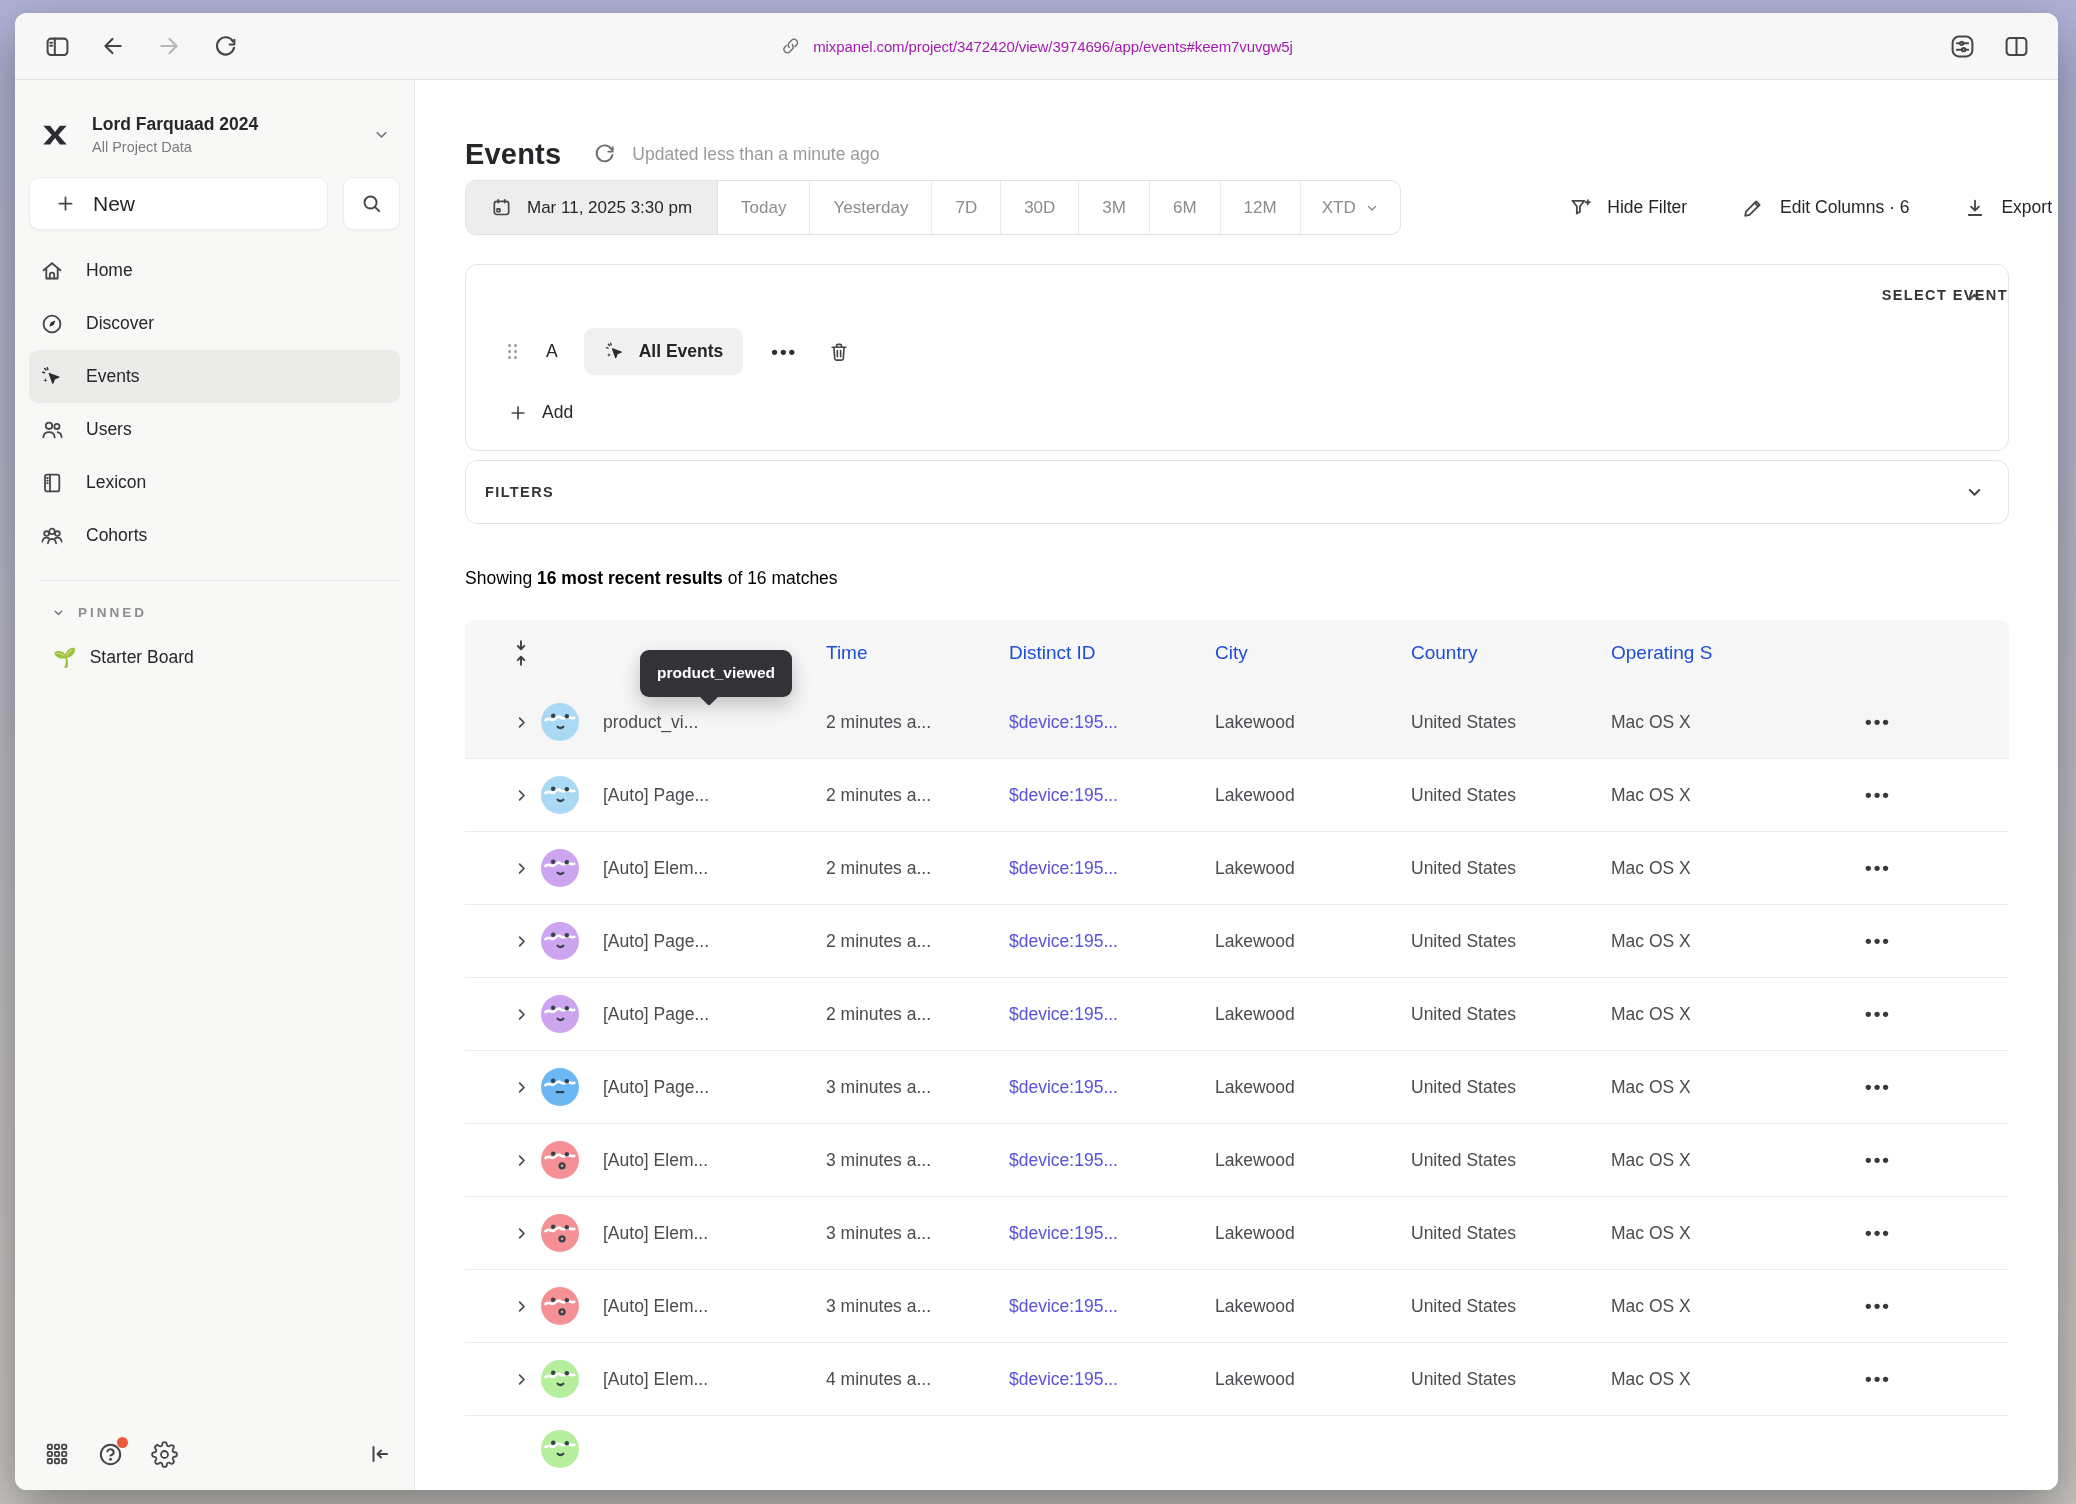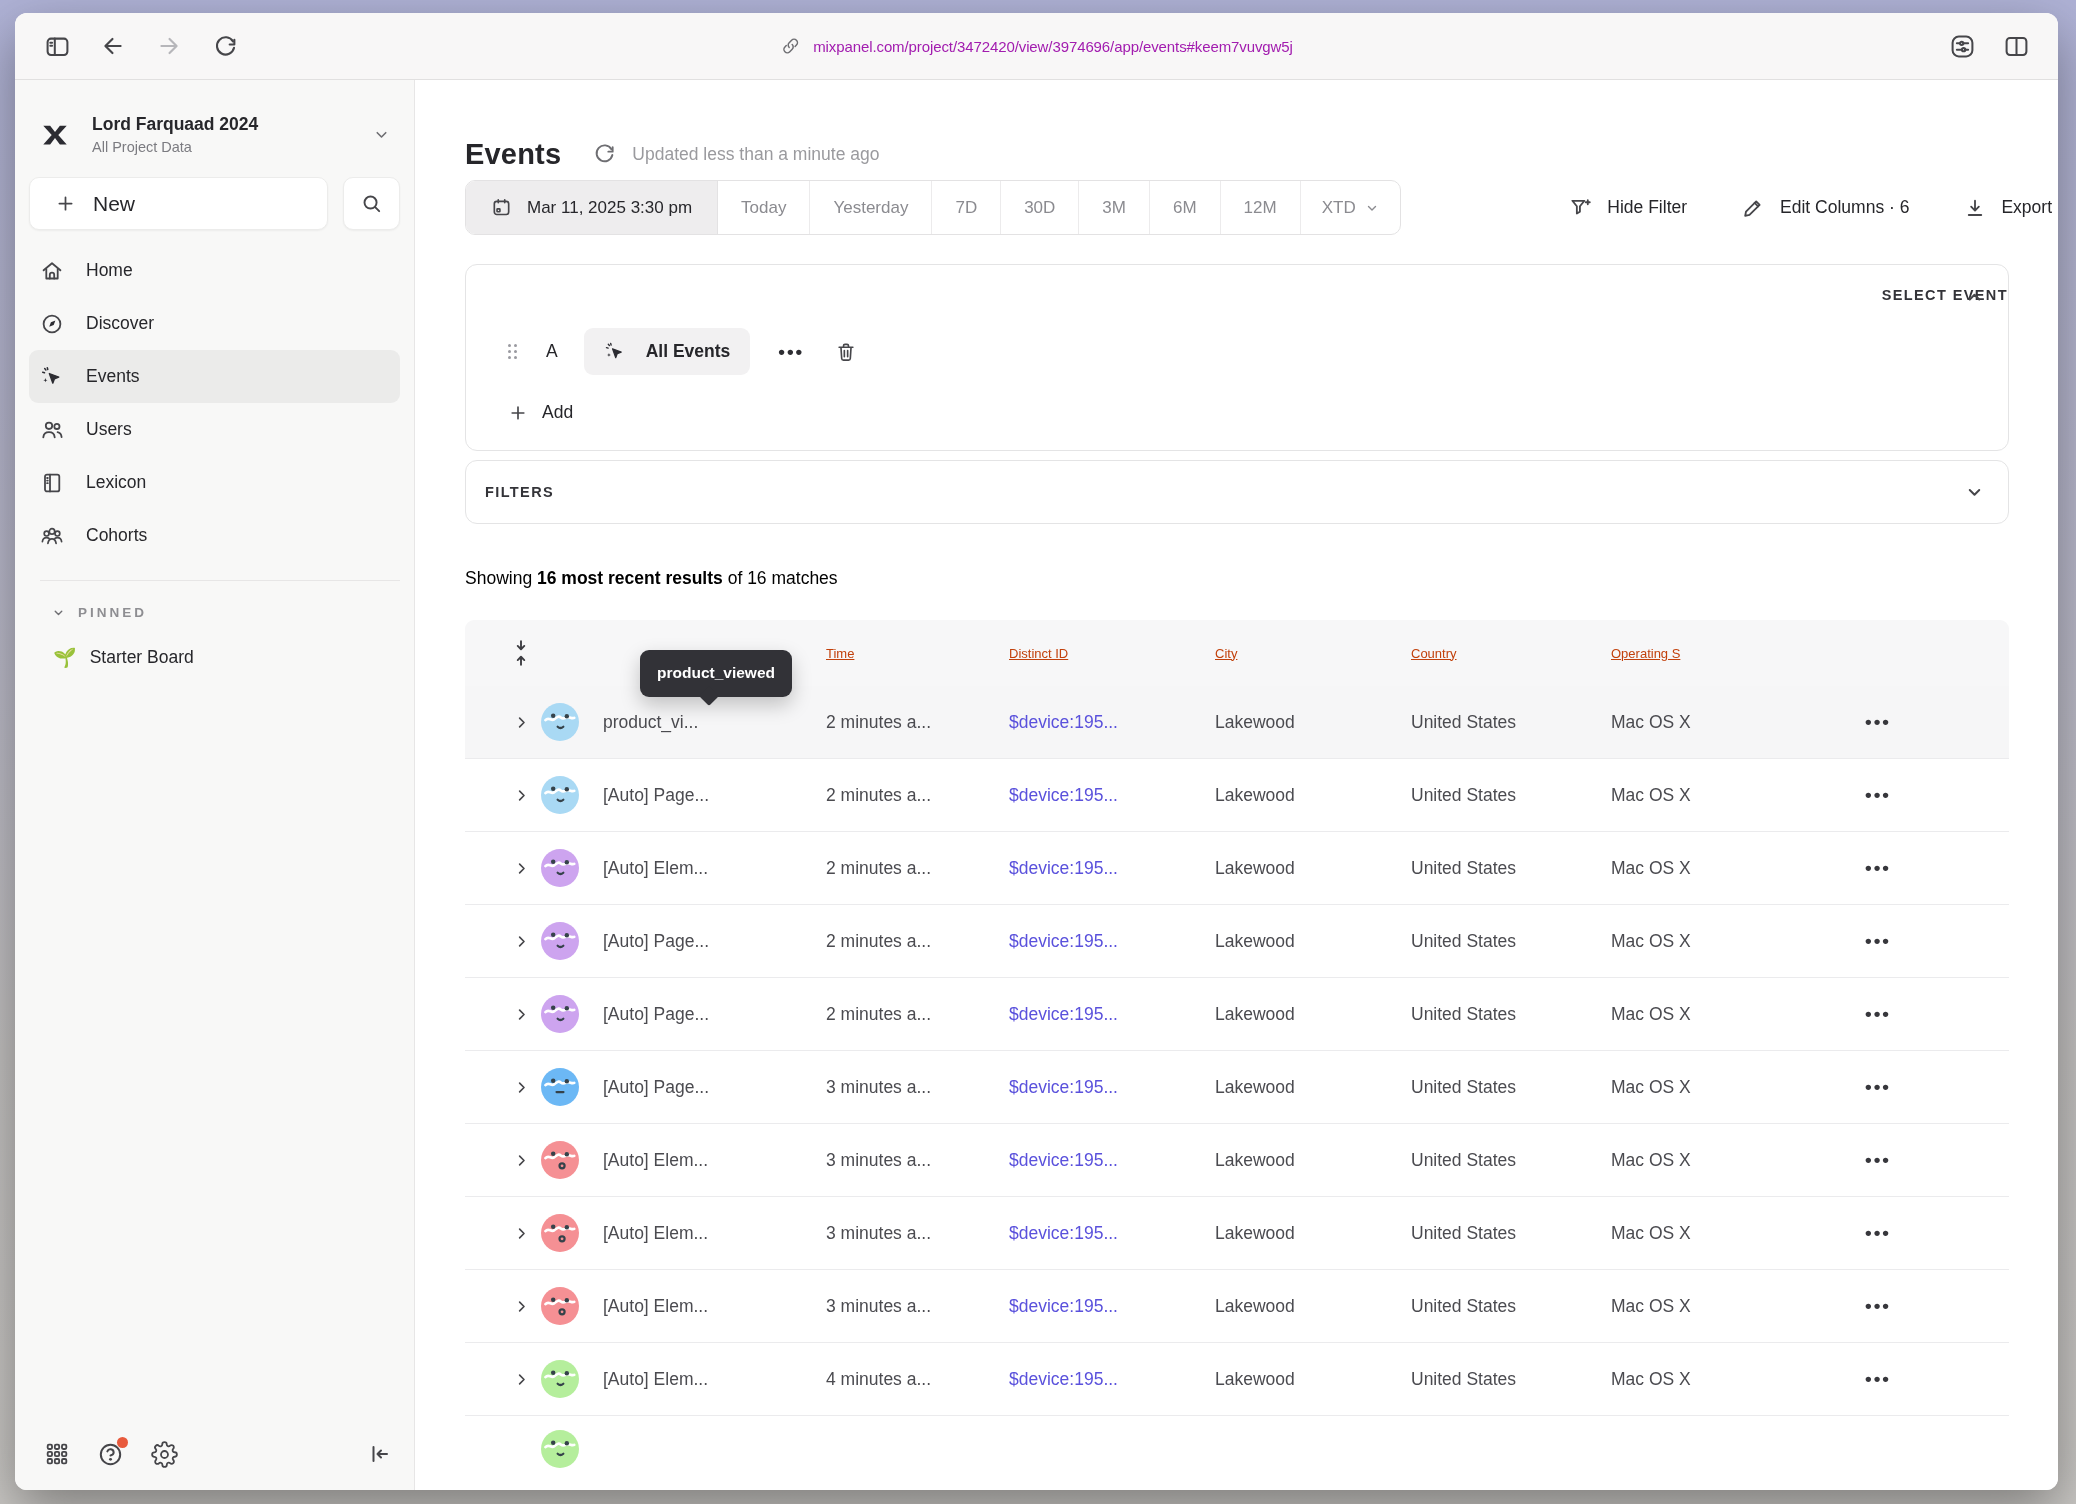--- a/index.html
+++ b/index.html
@@ -55,34 +55,34 @@
   .actions{margin-left:auto;display:flex;align-items:center;gap:55px;}
   .abtn{display:flex;align-items:center;gap:15px;font-size:17.5px;font-weight:500;color:#26262a;cursor:pointer;white-space:nowrap;}
   
   .card{width:1544px;border:1px solid #e4e4e5;border-radius:12px;position:relative;box-sizing:border-box;}
   .card-select{margin-top:29px;padding:22px 0 27px;text-align:right;}
   .cardlabel{font-size:14.5px;font-weight:700;letter-spacing:1.4px;color:#333338;margin-left:19px;}
   .cardcaret{position:absolute;right:24px;display:flex;cursor:pointer;}
   .card-select .cardcaret{top:23px;}
   .eventrow{display:flex;align-items:center;margin:25px 0 0 40px;}
   .serieslabel{margin-left:27px;font-size:17.5px;font-weight:500;color:#26262a;}
-  .chip{margin-left:26px;height:47px;background:#f2f1f2;border-radius:9px;display:flex;align-items:center;gap:20px;padding:0 20px;
+  .chip{margin-left:26px;height:47px;background:#f2f1f2;border-radius:9px;display:flex;align-items:center;gap:13px;padding:0 20px;
         font-size:17.5px;font-weight:600;color:#26262a;cursor:pointer;}
   .morebtn{margin-left:28px;font-size:19px;letter-spacing:2px;color:#2e2e33;font-weight:700;cursor:pointer;}
   .trashbtn{margin-left:31px;display:flex;cursor:pointer;}
   .dragdots{display:flex;cursor:grab;}
   .addrow{display:flex;align-items:center;gap:14px;margin:27px 0 0 42px;font-size:17.5px;font-weight:500;color:#26262a;cursor:pointer;width:110px;}
   .card-filters{margin-top:9px;height:64px;display:flex;align-items:center;}
   .card-filters .cardcaret{top:50%;transform:translateY(-50%);}
   .results{margin-top:44px;font-size:17.5px;color:#000000;}
   .results b{font-weight:700;}
   
   .tablewrap{margin-top:31px;width:1544px;position:relative;}
   .tgrid{display:grid;grid-template-columns:40px 62px 223px 183px 206px 196px 200px 222px 1fr;align-items:center;padding-left:36px;box-sizing:border-box;}
-  .thead{height:66px;background:#f7f7f8;border-radius:9px 9px 0 0;font-size:13px;color:#c2410c;text-decoration:underline;}
+  .thead{height:66px;background:#f7f7f8;border-radius:9px 9px 0 0;font-size:19px;color:#1d4ed8;}
   .row{height:73px;border-bottom:1px solid #ebebed;font-size:17.5px;color:#4b4b50;background:#fff;}
   .row.hl{background:#f6f6f7;}
   .cell{white-space:nowrap;overflow:hidden;}
   .chev{display:flex;justify-content:center;cursor:pointer;}
   .avcell{display:flex;align-items:center;}
   .distinct{color:#5a51dc;cursor:pointer;}
   .rowdots{padding-left:32px;font-size:19px;letter-spacing:2px;color:#37373c;font-weight:700;cursor:pointer;}
   .sorticon{display:flex;justify-content:center;cursor:pointer;}
   .tooltip{position:absolute;left:175px;top:30px;background:#323237;color:#fff;border-radius:9px;padding:14px 17px 15px;
            font-size:15.5px;font-weight:600;box-shadow:0 8px 20px rgba(0,0,0,.22);z-index:5;white-space:nowrap;}

